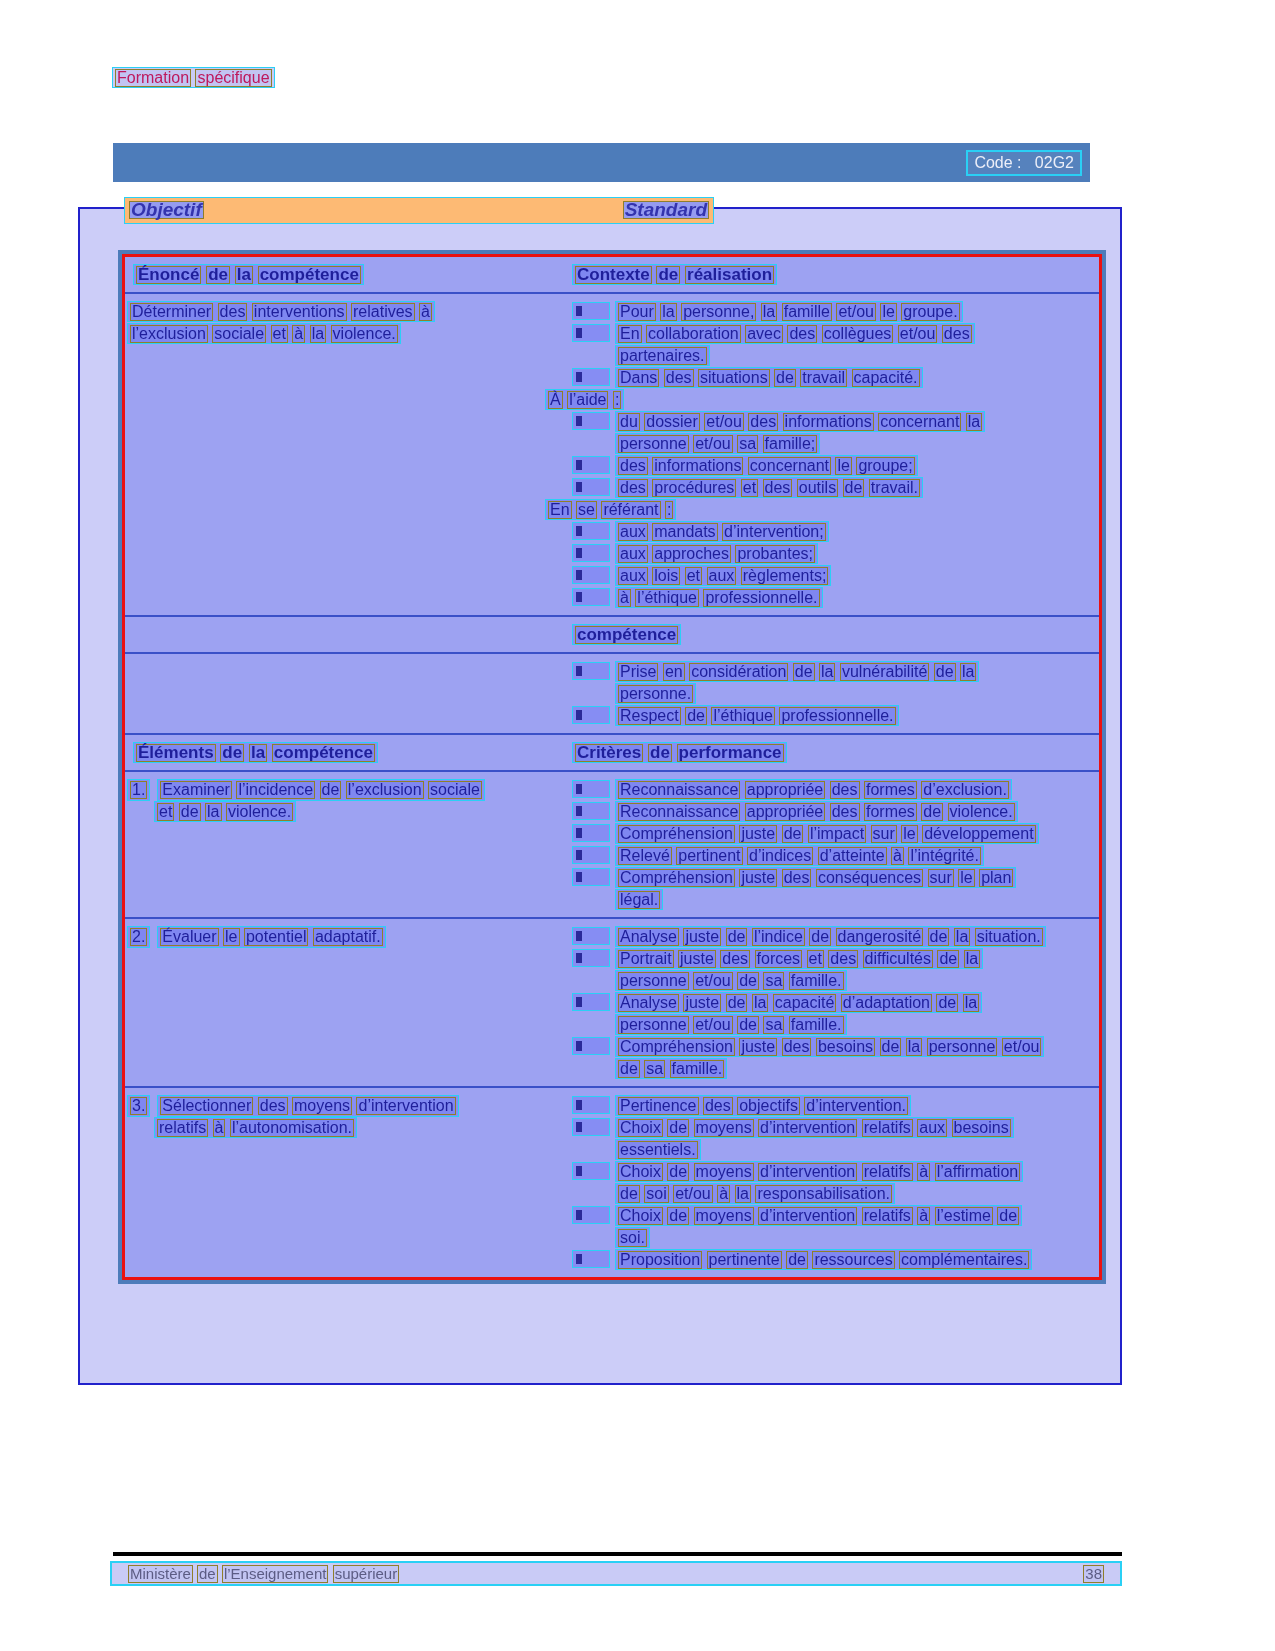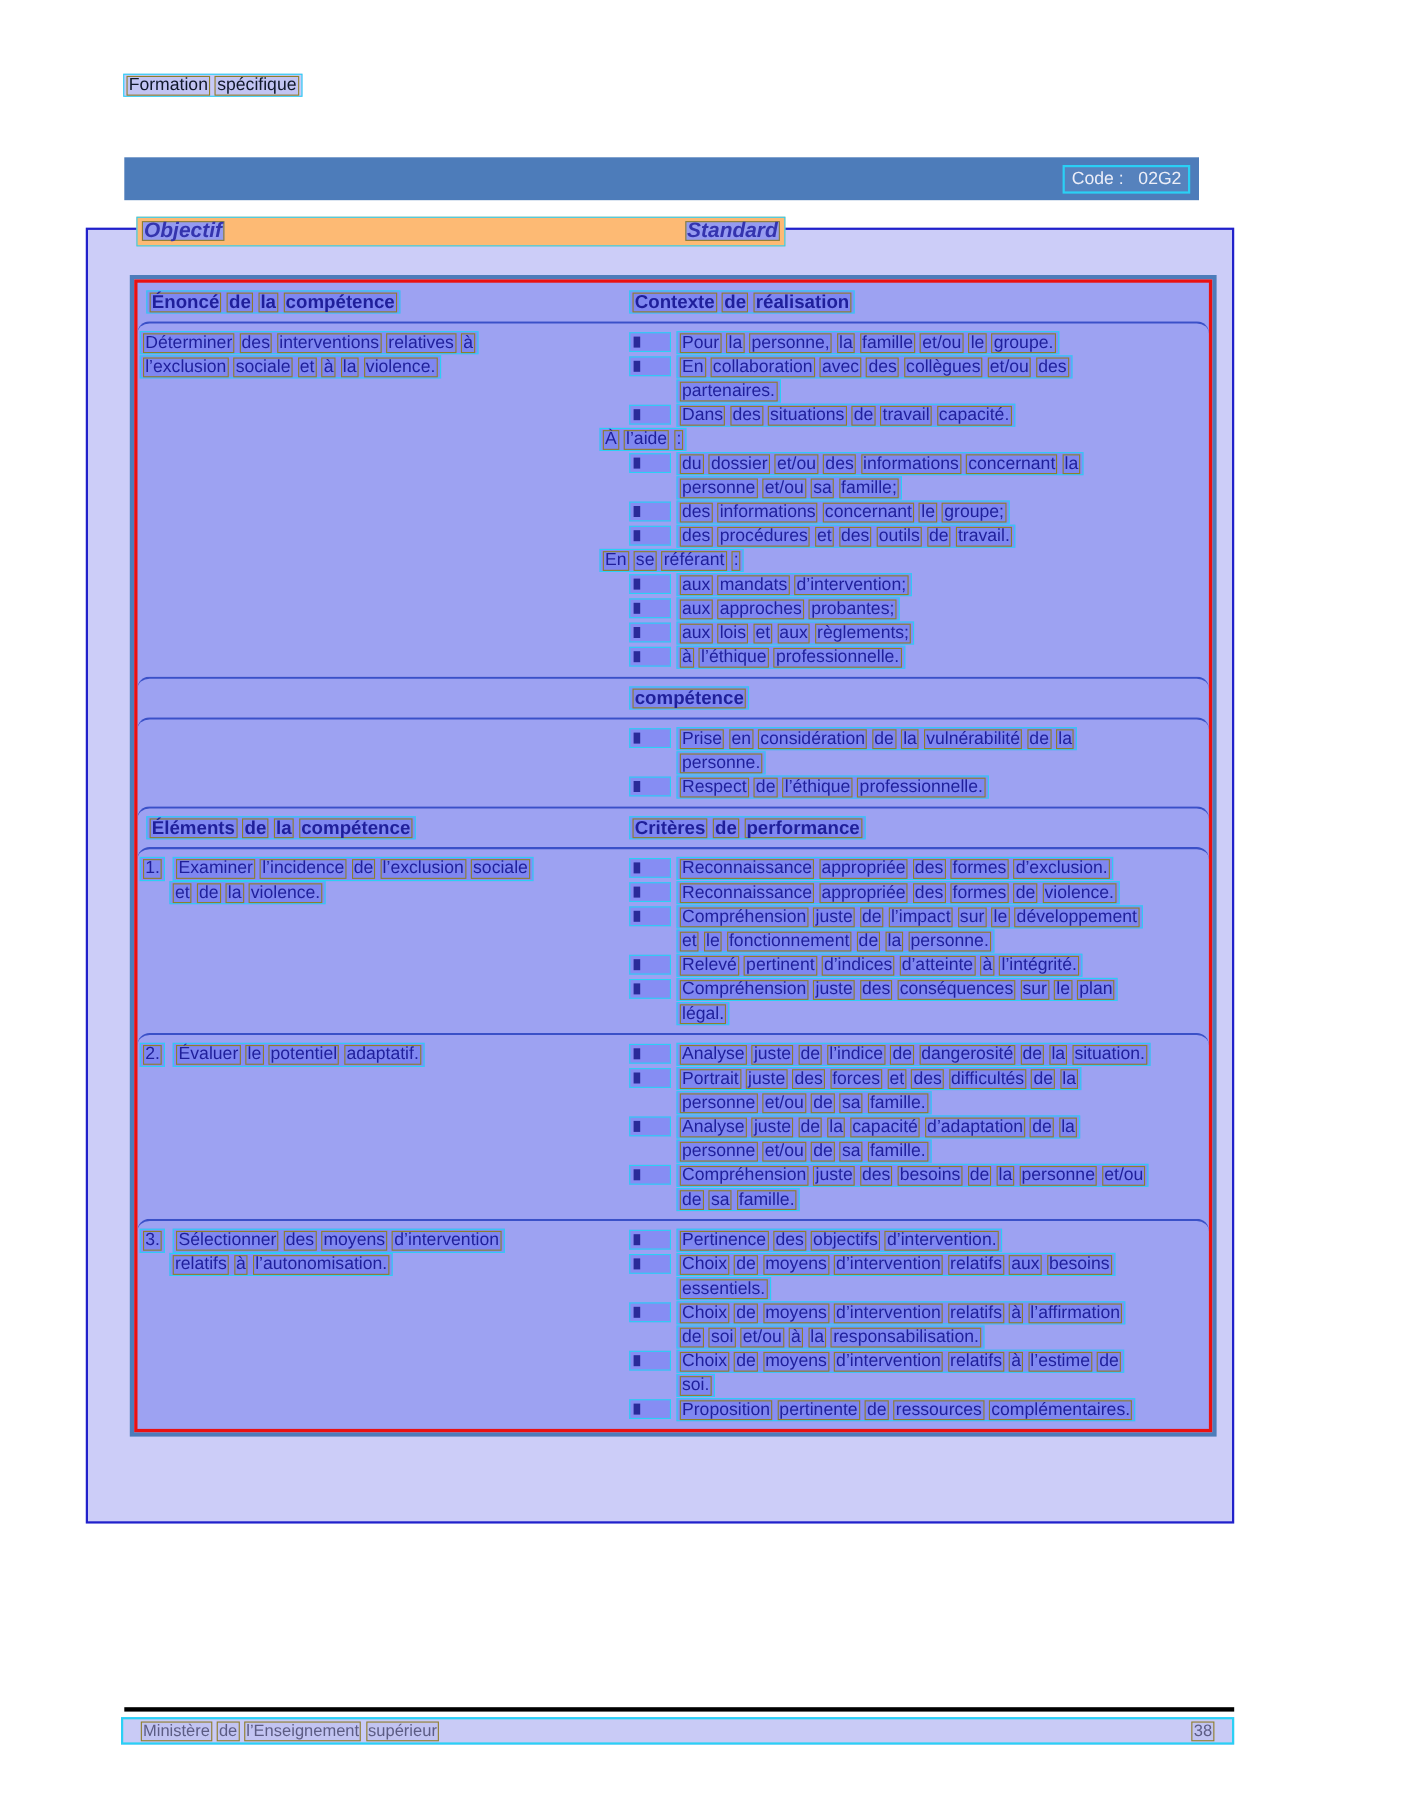--- a/index.html
+++ b/index.html
@@ -28,21 +28,21 @@
   }
   .ocr .w{
     display:inline-block;border:1px solid var(--olive);background:var(--word-fill);
     padding:0 1px;line-height:16px;
   }
   .lightzone .ocr{background:#c9cbf6;}
   .lightzone .ocr .w{background:#c2c4f2;}
   .b{font-weight:bold;font-size:17px;}
   .line{height:22px;white-space:nowrap;}
   
-  .top-label{position:absolute;left:112px;top:67px;font-size:15px;color:#0f172a;text-decoration:underline;}
+  .top-label{position:absolute;left:112px;top:67px;font-size:15px;color:#be185d;text-decoration:underline;}
   .title-bar{position:absolute;left:113px;top:143px;width:977px;height:39px;background:var(--steel);text-decoration:underline;}
   .code-box{
     position:absolute;right:8px;top:7px;border:2px solid var(--cyan);
     color:#eceef8;font-size:16px;line-height:20px;padding:1px 6px;white-space:pre;
     background:rgba(255,255,255,0.05);
   }
   
   .outer{
     position:absolute;left:78px;top:207px;width:1044px;height:1178px;
     background:var(--outer-fill);border:2px solid var(--outer-border);
@@ -50,21 +50,21 @@
   .band{
     position:absolute;top:-12px;left:44px;width:590px;display:flex;justify-content:space-between;
     border:1px solid var(--cyan);background:#fdba74;padding:1px 4px;height:27px;
   }
   .band .ocr{border:none;background:transparent;padding:0;}
   .band .w{background:#959bf0;}
   .it{font-style:italic;font-weight:bold;font-size:19px;color:#3434ae;line-height:21px;}
   
   .tablewrap{position:absolute;top:41px;left:38px;width:988px;border:4px solid var(--steel);}
   .tableinner{border:3px solid var(--red);background:var(--table-fill);}
-  .row{display:flex;padding:7px 16px 6px 0;border-radius:11px;}
+  .row{display:flex;padding:7px 16px 6px 0;}
   .row + .row{border-top:2px solid var(--divider);}
   .cl{width:420px;flex:none;padding-left:2px;}
   .cr{flex:1;min-width:0;}
   .ind8{padding-left:8px;}
   .ind27{padding-left:27px;}
   .ind70{padding-left:70px;}
   .strip{
     display:inline-block;vertical-align:top;width:38px;height:18px;margin-right:5px;margin-top:1px;
     border:1px solid var(--cyan);background:var(--line-fill);position:relative;
   }
@@ -165,21 +165,20 @@
             <div class="line numline">
                 <span class="ocr"><span class="w">1.</span></span>
                 <span class="ocr"><span class="w">Examiner</span> <span class="w">l’incidence</span> <span class="w">de</span> <span class="w">l’exclusion</span> <span class="w">sociale</span></span>
               </div>
             <div class="line ind27"><span class="ocr"><span class="w">et</span> <span class="w">de</span> <span class="w">la</span> <span class="w">violence.</span></span></div>
           </div>
           <div class="cr">
             <div class="line ind27"><span class="strip"><i class="sq"></i></span><span class="ocr"><span class="w">Reconnaissance</span> <span class="w">appropriée</span> <span class="w">des</span> <span class="w">formes</span> <span class="w">d’exclusion.</span></span></div>
             <div class="line ind27"><span class="strip"><i class="sq"></i></span><span class="ocr"><span class="w">Reconnaissance</span> <span class="w">appropriée</span> <span class="w">des</span> <span class="w">formes</span> <span class="w">de</span> <span class="w">violence.</span></span></div>
             <div class="line ind27"><span class="strip"><i class="sq"></i></span><span class="ocr"><span class="w">Compréhension</span> <span class="w">juste</span> <span class="w">de</span> <span class="w">l’impact</span> <span class="w">sur</span> <span class="w">le</span> <span class="w">développement</span></span></div>
-            <div class="line ind70"><span class="ocr"><span class="w">et</span> <span class="w">le</span> <span class="w">fonctionnement</span> <span class="w">de</span> <span class="w">la</span> <span class="w">personne.</span></span></div>
             <div class="line ind27"><span class="strip"><i class="sq"></i></span><span class="ocr"><span class="w">Relevé</span> <span class="w">pertinent</span> <span class="w">d’indices</span> <span class="w">d’atteinte</span> <span class="w">à</span> <span class="w">l’intégrité.</span></span></div>
             <div class="line ind27"><span class="strip"><i class="sq"></i></span><span class="ocr"><span class="w">Compréhension</span> <span class="w">juste</span> <span class="w">des</span> <span class="w">conséquences</span> <span class="w">sur</span> <span class="w">le</span> <span class="w">plan</span></span></div>
             <div class="line ind70"><span class="ocr"><span class="w">légal.</span></span></div>
           </div>
         </div>
 
         <div class="row">
           <div class="cl">
             <div class="line numline">
                 <span class="ocr"><span class="w">2.</span></span>

